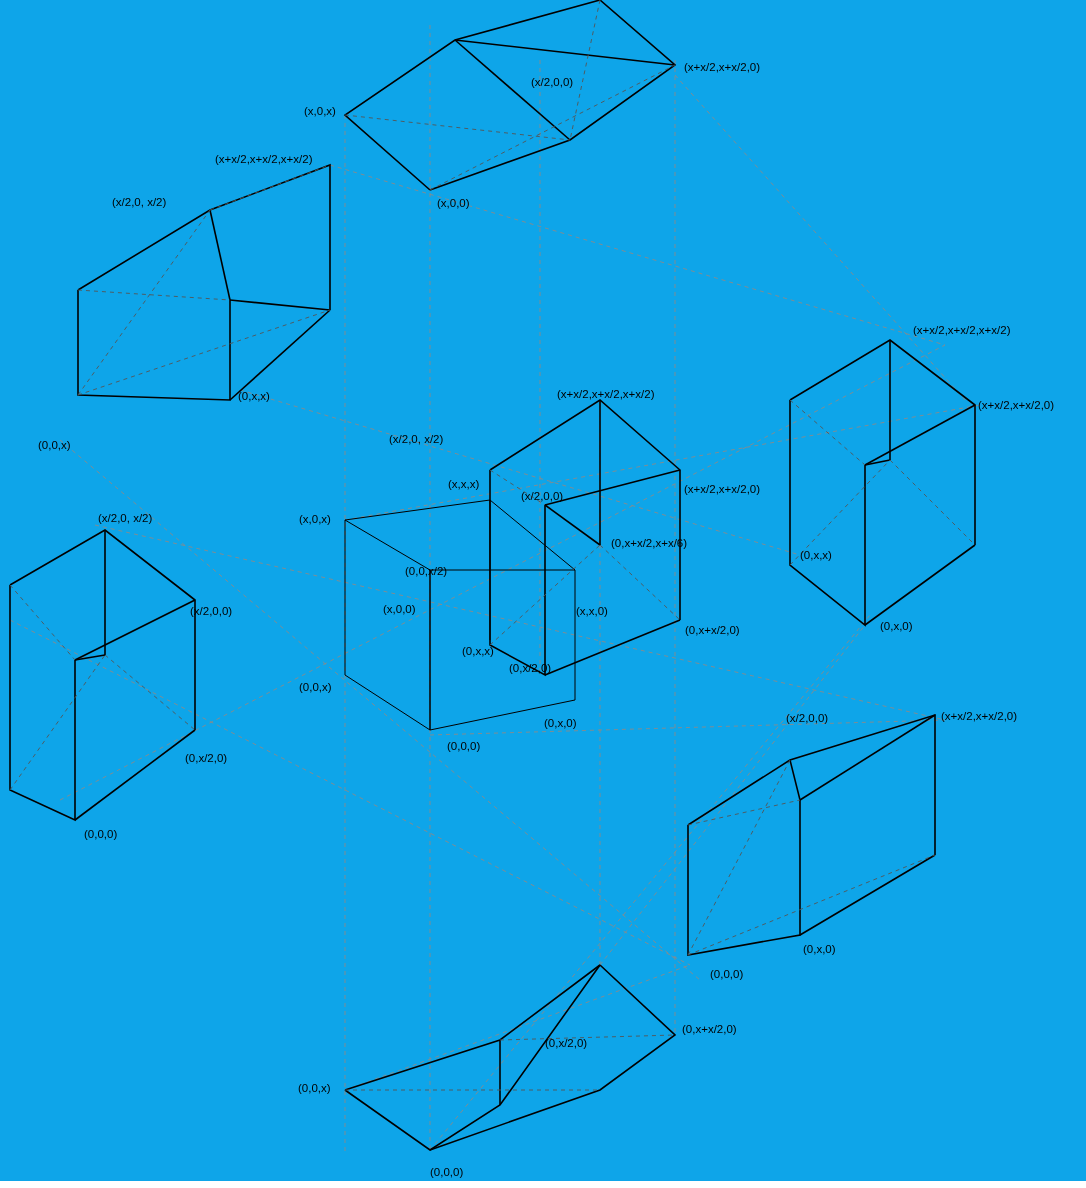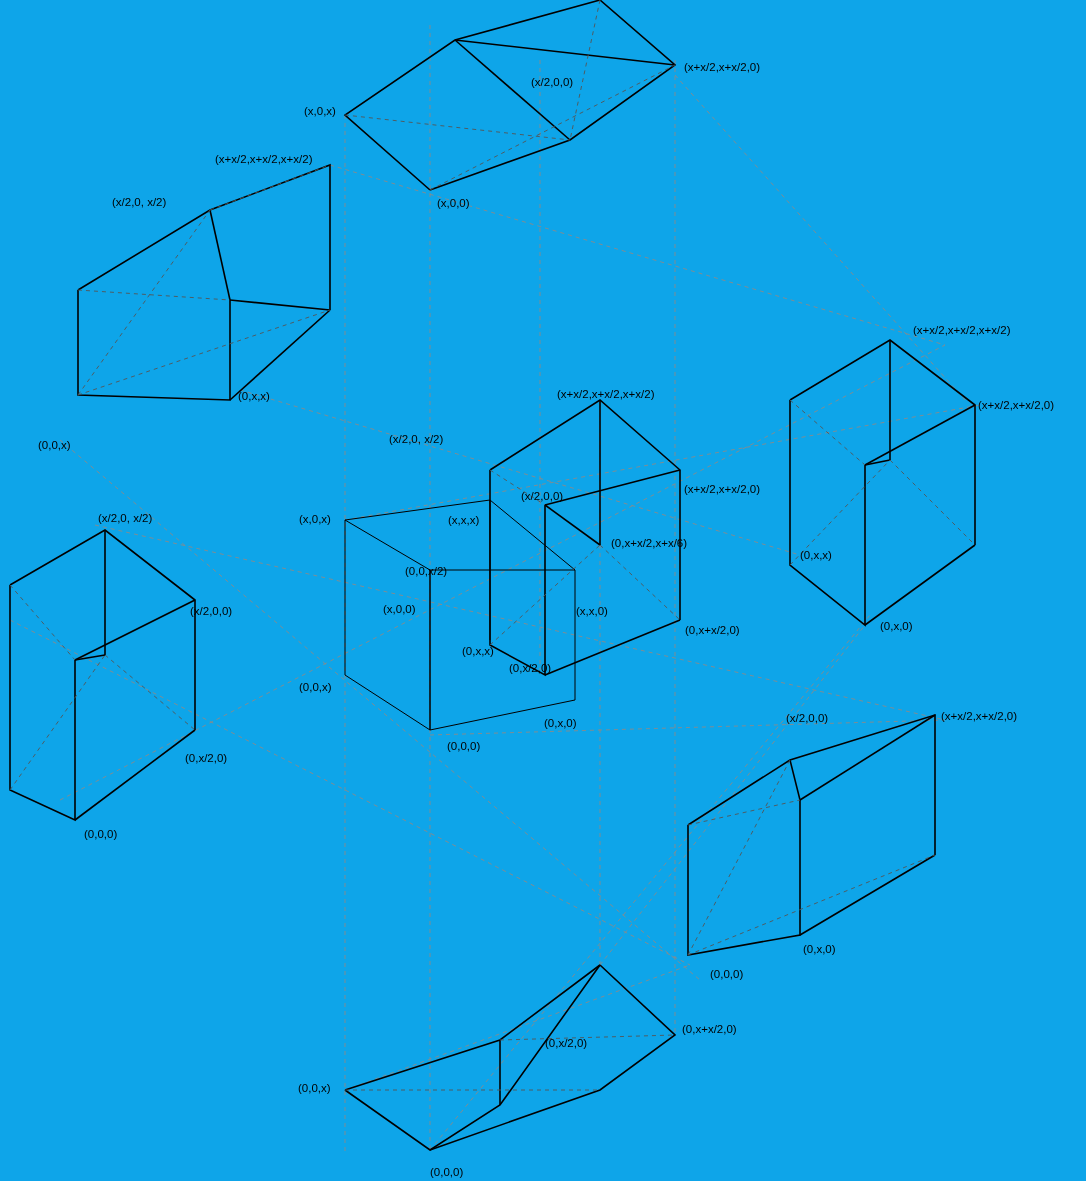--- a/index.html
+++ b/index.html
@@ -179,21 +179,21 @@
   <div class="lbl" style="left:304px; top:105px;">(x,0,x)</div>
   <div class="lbl" style="left:437px; top:197px;">(x,0,0)</div>
   <div class="lbl" style="left:215px; top:153px;">(x+x/2,x+x/2,x+x/2)</div>
   <div class="lbl" style="left:112px; top:196px;">(x/2,0, x/2)</div>
   <div class="lbl" style="left:238px; top:390px;">(0,x,x)</div>
   <div class="lbl" style="left:38px; top:439px;">(0,0,x)</div>
   <div class="lbl" style="left:913px; top:324px;">(x+x/2,x+x/2,x+x/2)</div>
   <div class="lbl" style="left:557px; top:388px;">(x+x/2,x+x/2,x+x/2)</div>
   <div class="lbl" style="left:978px; top:399px;">(x+x/2,x+x/2,0)</div>
   <div class="lbl" style="left:389px; top:433px;">(x/2,0, x/2)</div>
-  <div class="lbl" style="left:448px; top:478px;margin-top:36px;">(x,x,x)</div>
+  <div class="lbl" style="left:448px; top:478px;">(x,x,x)</div>
   <div class="lbl" style="left:521px; top:490px;">(x/2,0,0)</div>
   <div class="lbl" style="left:684px; top:483px;">(x+x/2,x+x/2,0)</div>
   <div class="lbl" style="left:299px; top:513px;">(x,0,x)</div>
   <div class="lbl" style="left:98px; top:512px;">(x/2,0, x/2)</div>
   <div class="lbl" style="left:611px; top:537px;">(0,x+x/2,x+x/6)</div>
   <div class="lbl" style="left:800px; top:549px;">(0,x,x)</div>
   <div class="lbl" style="left:405px; top:565px;">(0,0,x/2)</div>
   <div class="lbl" style="left:576px; top:605px;">(x,x,0)</div>
   <div class="lbl" style="left:190px; top:605px;">(x/2,0,0)</div>
   <div class="lbl" style="left:383px; top:603px;">(x,0,0)</div>

